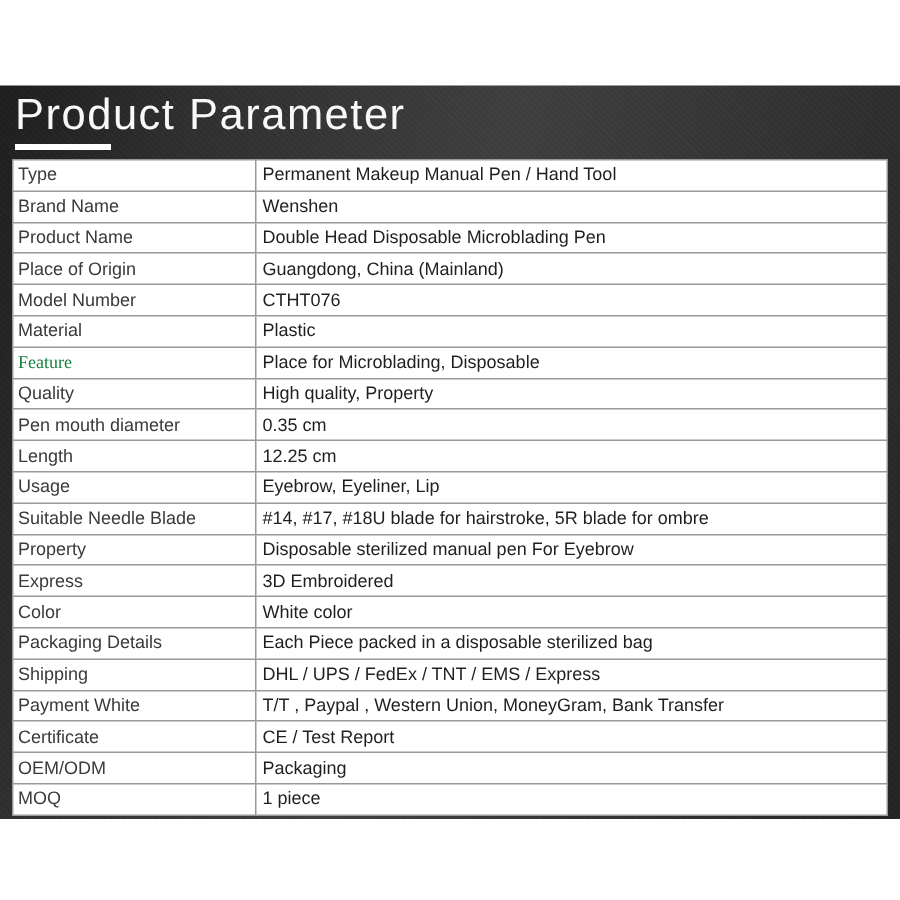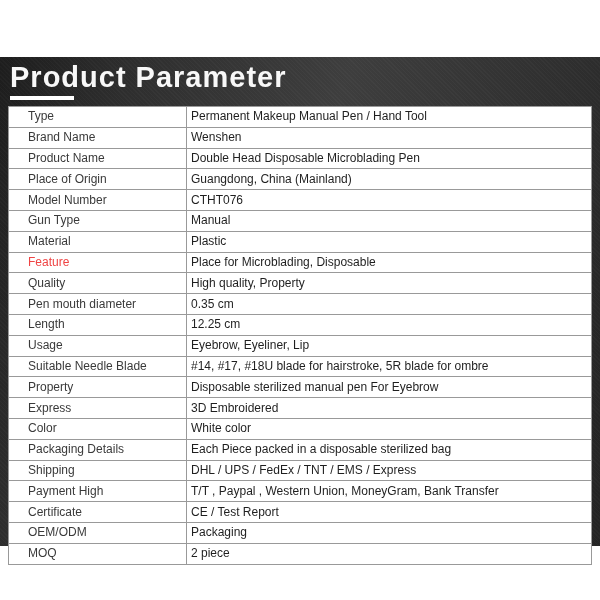--- a/index.html
+++ b/index.html
@@ -23,21 +23,21 @@
       repeating-linear-gradient(45deg, rgba(255,255,255,0.02) 0 1px, rgba(0,0,0,0.02) 1px 3px),
       linear-gradient(105deg, #1e1e1e 0%, #2f2f2f 18%, #3f3f3f 48%, #333333 72%, #242424 100%);
   }
 
   .banner-title {
     position: absolute;
     top: 4px;
     left: 10px;
     margin: 0;
     font-size: 29px;
-    font-weight: 700;
+    font-weight: 400;
     letter-spacing: 1px;
     color: #f8f8f8;
     white-space: nowrap;
   }
 
   .title-underline {
     position: absolute;
     top: 39px;
     left: 10px;
     width: 64px;
@@ -64,25 +64,26 @@
     background: #ffffff;
     color: #1f1f1f;
     white-space: nowrap;
     overflow: hidden;
     vertical-align: middle;
   }
 
   .param-table td.label-cell {
     width: 155px;
     color: #3a3a3a;
-    padding-left: 19px;
+    padding-left: 3px;
   }
 
   .param-table tr.muted td.label-cell {
-    color: #ef4444;
+    color: #15803d;
+    font-family: Liberation Serif, serif;
   }
 </style>
 </head>
 <body>
 
 <div class="dark-block">
   <h1 class="banner-title">Product Parameter</h1>
   <div class="title-underline"></div>
 
   <table class="param-table">
@@ -105,24 +106,20 @@
   <tr>
     <td class="label-cell">Place of Origin</td>
     <td class="value-cell">Guangdong, China (Mainland)</td>
   </tr>
 
   <tr>
     <td class="label-cell">Model Number</td>
     <td class="value-cell">CTHT076</td>
   </tr>
 
-  <tr>
-    <td class="label-cell">Gun Type</td>
-    <td class="value-cell">Manual</td>
-  </tr>
 
 
   <tr>
     <td class="label-cell">Material</td>
     <td class="value-cell">Plastic</td>
   </tr>
 
   <tr class="muted">
     <td class="label-cell">Feature</td>
     <td class="value-cell">Place for Microblading, Disposable</td>
@@ -172,33 +169,33 @@
     <td class="label-cell">Packaging Details</td>
     <td class="value-cell">Each Piece packed in a disposable sterilized bag</td>
   </tr>
 
   <tr>
     <td class="label-cell">Shipping</td>
     <td class="value-cell">DHL / UPS / FedEx / TNT / EMS / Express</td>
   </tr>
 
   <tr>
-    <td class="label-cell">Payment High</td>
+    <td class="label-cell">Payment White</td>
     <td class="value-cell">T/T , Paypal , Western Union, MoneyGram, Bank Transfer</td>
   </tr>
 
   <tr>
     <td class="label-cell">Certificate</td>
     <td class="value-cell">CE / Test Report</td>
   </tr>
 
   <tr>
     <td class="label-cell">OEM/ODM</td>
     <td class="value-cell">Packaging</td>
   </tr>
 
   <tr>
     <td class="label-cell">MOQ</td>
-    <td class="value-cell">2 piece</td>
+    <td class="value-cell">1 piece</td>
   </tr>
 </tbody>
   </table>
 </div>
 
 </body></html>

